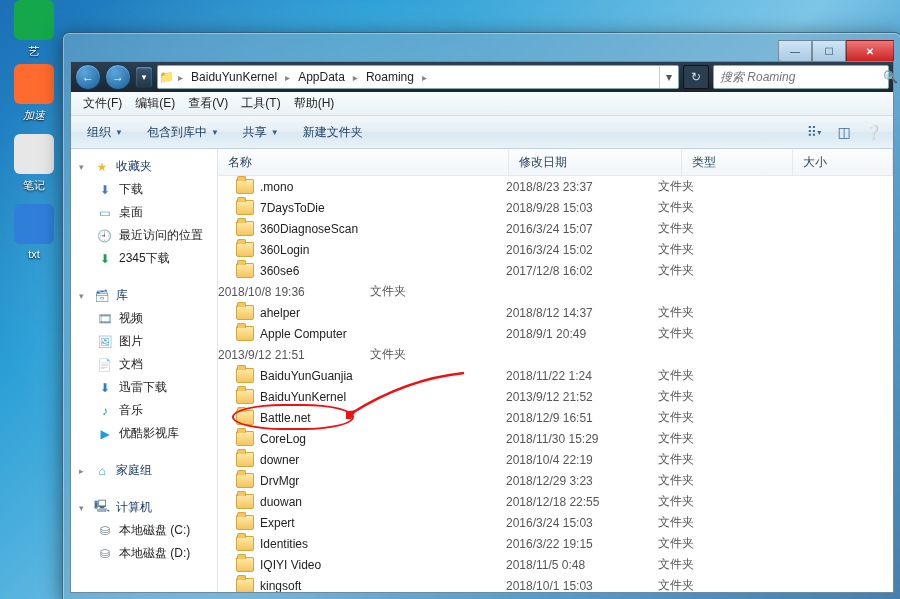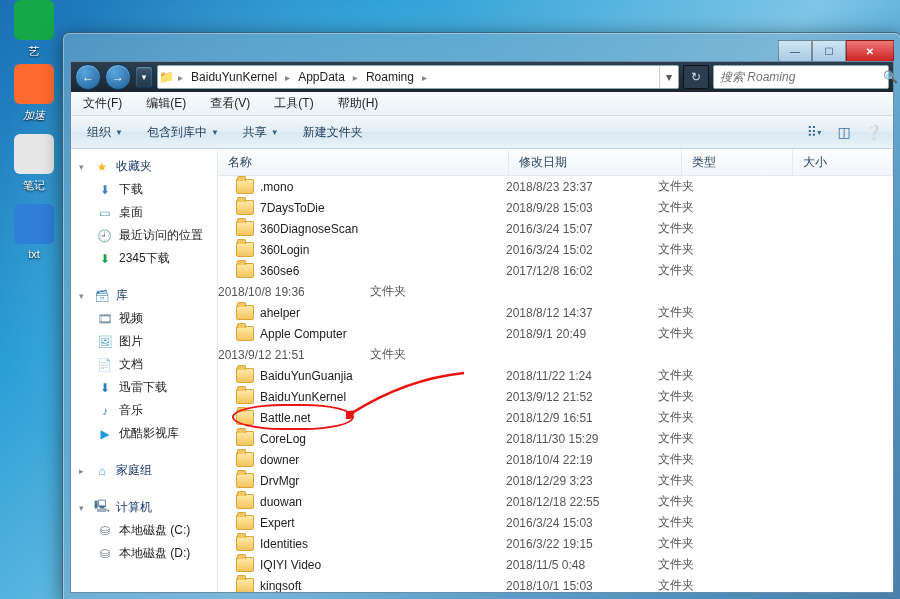--- a/index.html
+++ b/index.html
@@ -18,21 +18,21 @@
 .nav-btn.small{width:16px;height:20px;border-radius:3px;background:linear-gradient(#3a566e,#22384a);font-size:9px}
 .crumbs{flex:1;height:22px;background:#fff;border:1px solid #8aa;display:flex;align-items:center;overflow:hidden;border-radius:2px}
 .crumb{padding:0 6px;height:100%;display:flex;align-items:center;color:#222}
 .crumb-sep{color:#888;padding:0 2px;font-size:10px}
 .crumb-icon{width:18px;display:flex;align-items:center;justify-content:center;color:#b58b2e;font-size:12px}
 .addr-drop{width:18px;display:flex;align-items:center;justify-content:center;color:#555;border-left:1px solid #ccc;height:100%}
 .refresh{width:24px;height:22px;background:#2a3e50;border:1px solid #111;display:flex;align-items:center;justify-content:center;color:#cde;border-radius:2px}
 .search{width:174px;height:22px;background:#fff;border:1px solid #8aa;display:flex;align-items:center;border-radius:2px}
 .search input{flex:1;border:0;outline:0;font-size:12px;font-style:italic;color:#888;padding:0 6px;background:transparent}
 .search .glass{width:22px;color:#3a72a8;text-align:center;font-size:12px}
-.menubar{height:23px;background:linear-gradient(#f7fbfd,#eaf2f7);border-bottom:1px solid #d0dde6;display:flex;align-items:center;padding:0 6px;gap:12px;color:#222}
+.menubar{height:23px;background:linear-gradient(#f7fbfd,#eaf2f7);border-bottom:1px solid #d0dde6;display:flex;align-items:center;padding:0 6px;gap:1px;color:#222}
 .menubar span{padding:2px 6px}
 .toolbar{height:32px;background:linear-gradient(#f3f8fb,#e4eef5 48%,#d9e8f2 52%,#e8f2f8);border-bottom:1px solid #c2d3df;display:flex;align-items:center;padding:0 8px;gap:8px;color:#1a3a5a}
 .tool{padding:4px 8px;display:flex;align-items:center;gap:4px}
 .tool .arr{font-size:8px;color:#37607f}
 .toolbar .spacer{flex:1}
 .view-ico{width:22px;height:22px;display:flex;align-items:center;justify-content:center;color:#3a6a92;font-size:14px}
 .body{flex:1;display:flex;overflow:hidden}
 .side{width:146px;background:#fff;border-right:1px solid #e0e7ec;overflow-y:auto;padding:6px 0}
 .side-group{margin-bottom:14px}
 .side-head{display:flex;align-items:center;gap:6px;padding:3px 8px;color:#1a3a6a}

